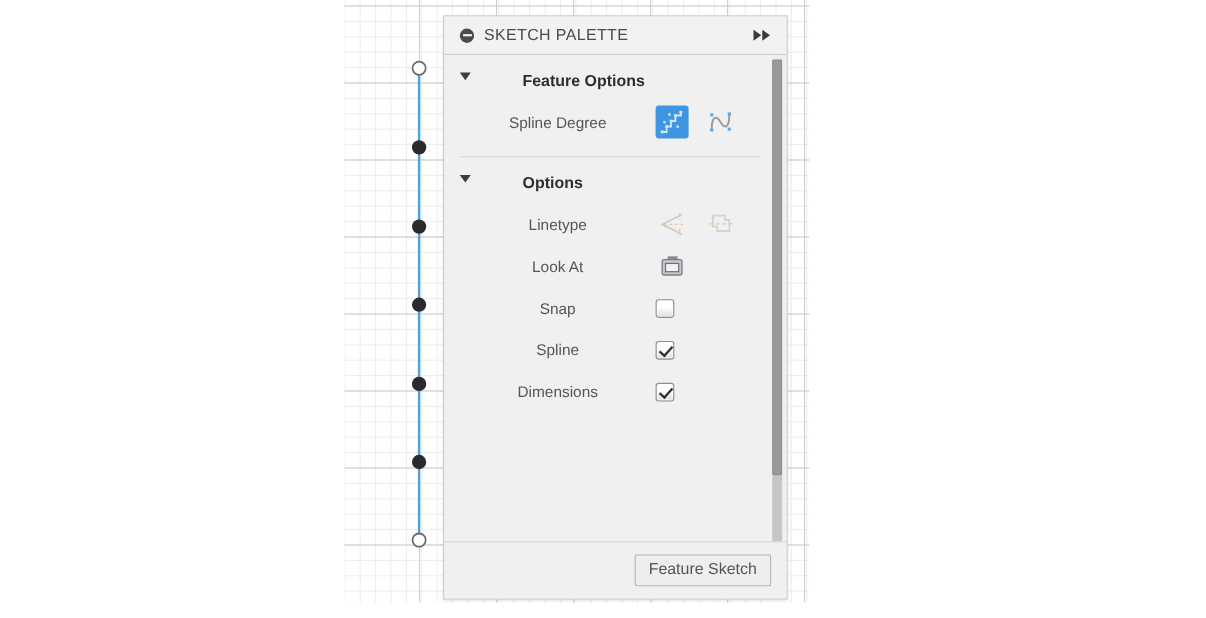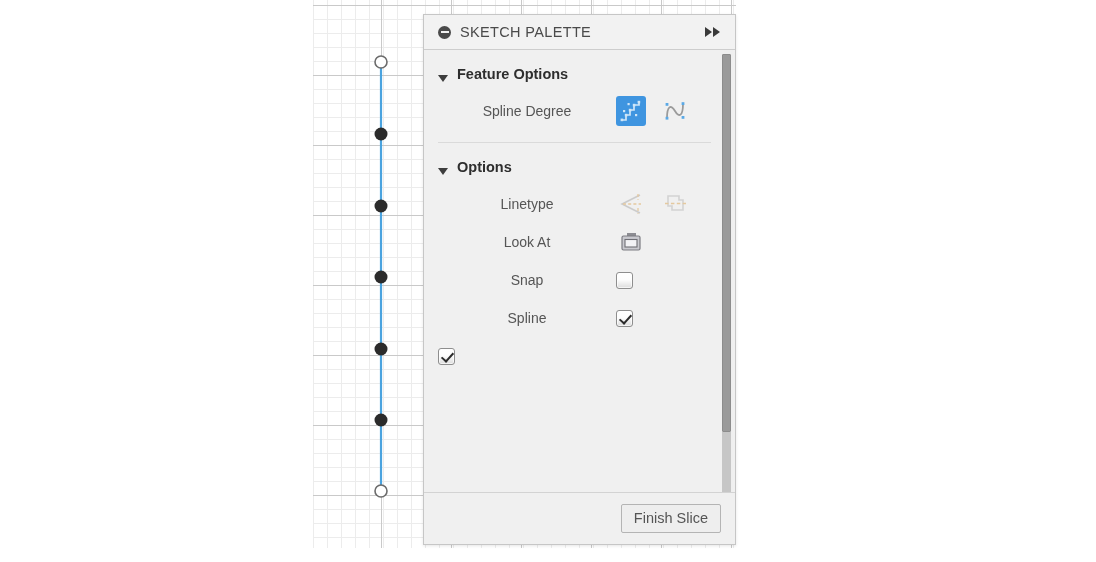--- a/index.html
+++ b/index.html
@@ -34,21 +34,21 @@
       linear-gradient(to right, #c9c9c9 1px, transparent 1px),
       linear-gradient(to bottom, #c9c9c9 1px, transparent 1px);
     background-size: 70px 70px;
     background-position: 68px 5px;
   }
   #sketch-svg { position: absolute; left: 0; top: 0; }
 
   
   #palette {
     position: absolute;
-    left: 423px; top: 14px;
+    left: 403px; top: 14px;
     width: 313px; height: 531px;
     background: #f0f0f0;
     border: 1px solid #c6c6c6;
     box-sizing: border-box;
     box-shadow: 0 1px 3px rgba(0,0,0,0.10);
     display: flex; flex-direction: column;
   }
   #palette-titlebar {
     height: 35px; min-height: 35px;
     background: #f2f2f2;
@@ -72,22 +72,23 @@
   .dbl-chevron { display: flex; align-items: center; gap: 0px; }
 
   #palette-body {
     flex: 1; position: relative; overflow: hidden; background: #f0f0f0;
   }
   #palette-scroll {
     position: absolute; left: 0; top: 0; right: 0; bottom: 0;
     overflow: hidden;
   }
   .section-header {
-    display: flex; align-items: flex-end;
+    display: flex; align-items: flex-start;
     padding: 16px 0 10px 14px;
+    gap: 38px;
   }
   .tri {
     width: 0; height: 0; border-left: 5.5px solid transparent;
     border-right: 5.5px solid transparent; border-top: 7px solid #3d3d3d;
     margin-right: 9px;
   }
   .section-title { font-size: 14.5px; font-weight: bold; color: #2e2e2e; }
 
   .row {
     display: flex; align-items: center;
@@ -284,34 +285,35 @@
           <span class="cbx"></span>
         </div>
 
 
         <div class="row">
           <span class="row-label">Spline</span>
           <span class="cbx checked"></span>
         </div>
 
         <div class="row">
+          <span class="row-label">Dimensions</span>
           <span class="cbx checked"></span>
         </div>
 
         <div class="row">
           
           
         </div>
 
       </div>
 
       <div id="vscroll-track">
         <div id="vscroll-rest"></div>
         <div id="vscroll-thumb"></div>
       </div>
     </div>
 
     <div id="palette-footer">
-      <button id="finish-sketch-button">Finish Slice</button>
+      <button id="finish-sketch-button">Feature Sketch</button>
     </div>
 
   </div>
 </div>
 
 </body></html>

